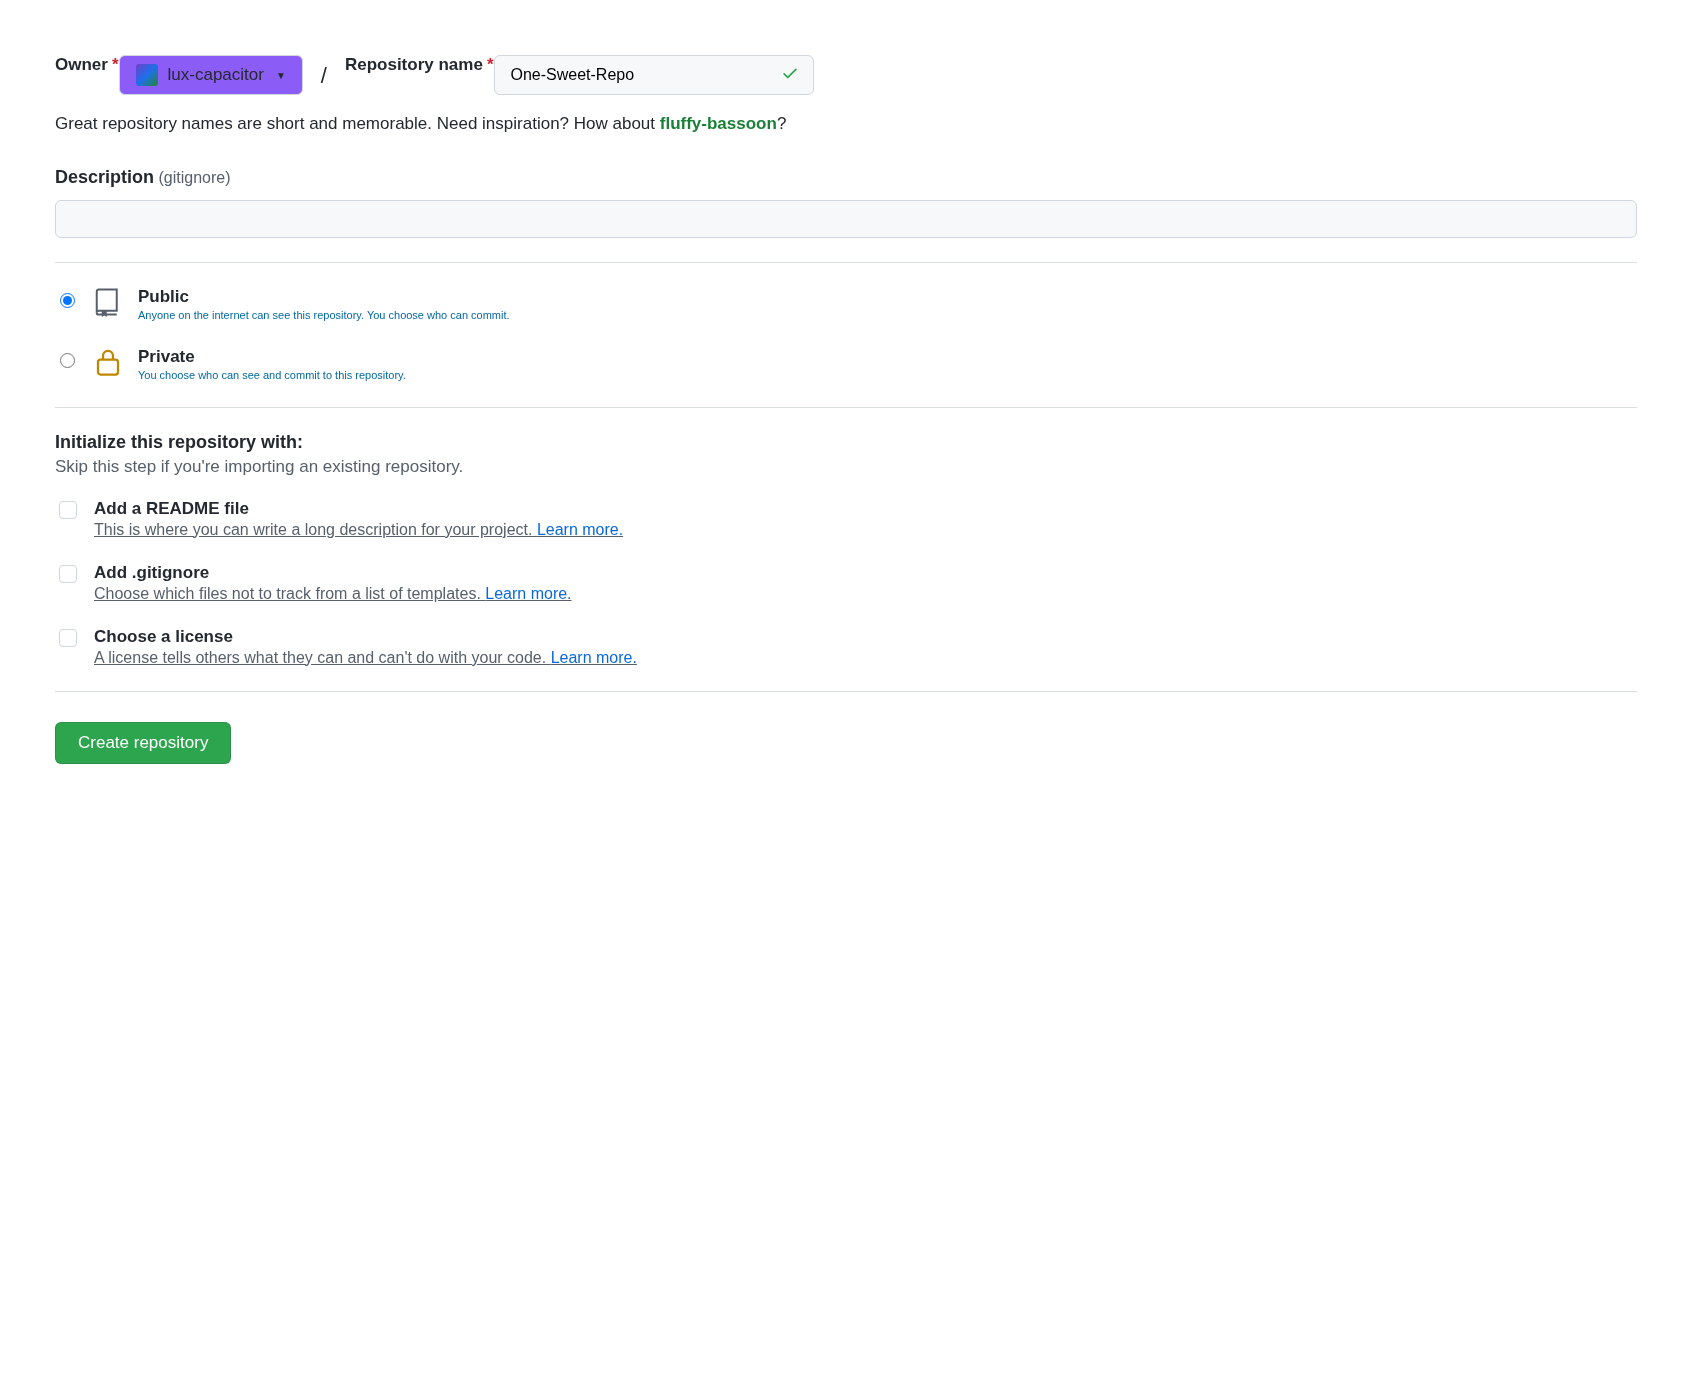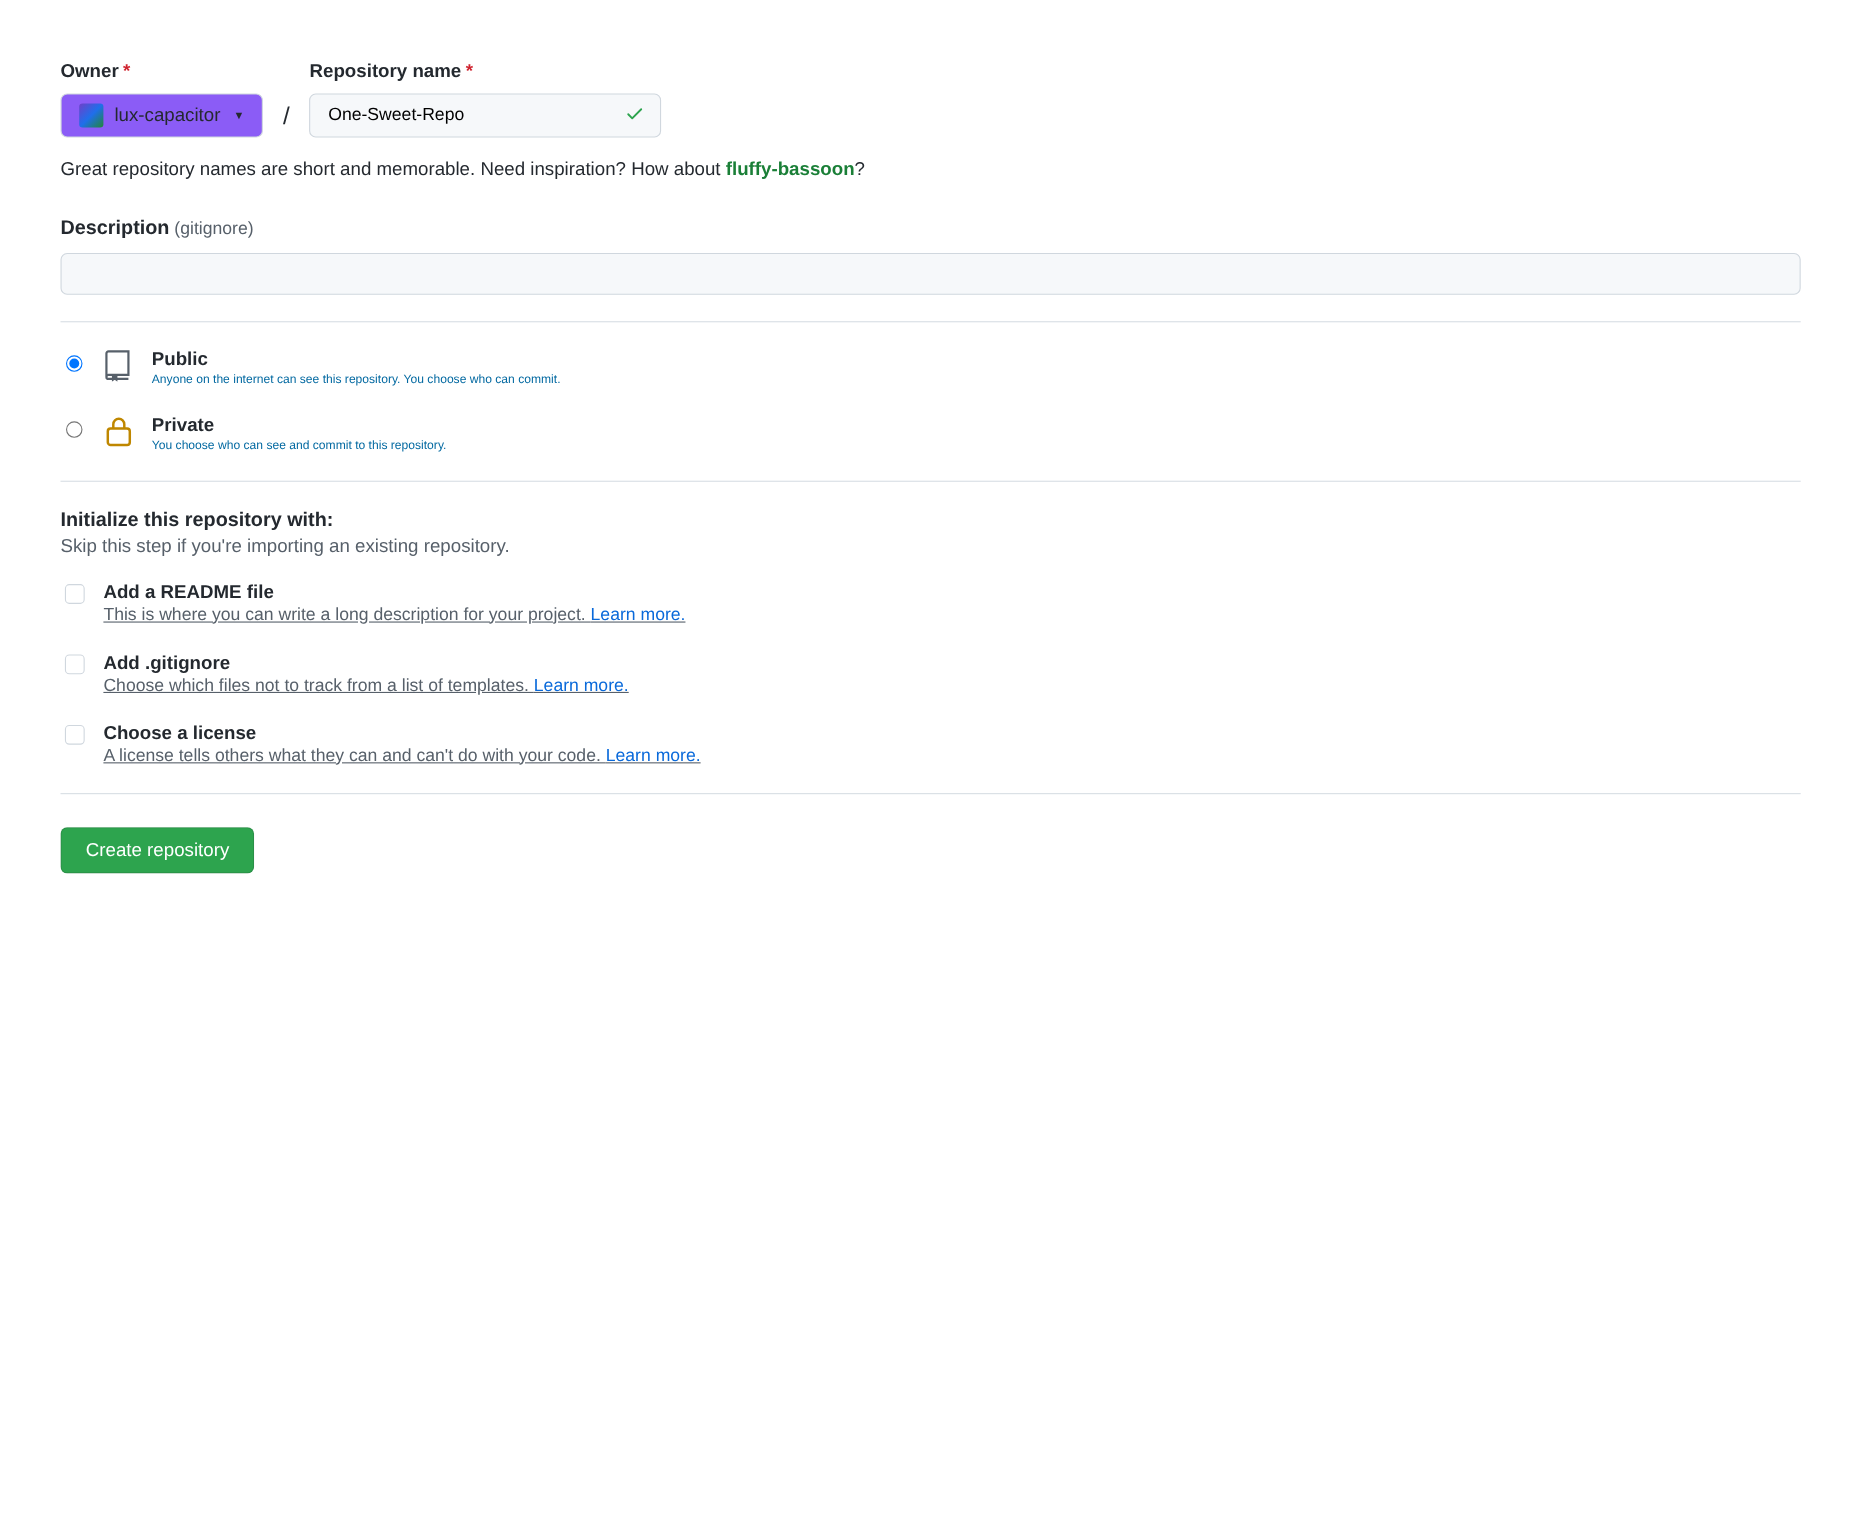--- a/index.html
+++ b/index.html
@@ -5,21 +5,21 @@
     * { box-sizing: border-box; }
     body {
       font-family: -apple-system, BlinkMacSystemFont, "Segoe UI", Helvetica, Arial, sans-serif;
       margin: 0;
       padding: 55px;
       background: #ffffff;
       color: #24292f;
       font-size: 16px;
     }
     .form-group-row { display: flex; align-items: flex-end; gap: 12px; margin-bottom: 16px; }
-    .field { display: flex; flex-direction: column; }
+    .field { display: flex; flex-direction: row; }
     .label { font-weight: 600; font-size: 17px; margin-bottom: 10px; color: #24292f; }
     .required { color: #cf222e; margin-left: 4px; }
     .owner-select {
       display: flex; align-items: center; gap: 10px;
       background: #8b5cf6;
       border: 1px solid #d0d7de;
       border-radius: 6px;
       padding: 8px 16px;
       height: 40px;
       cursor: pointer;

